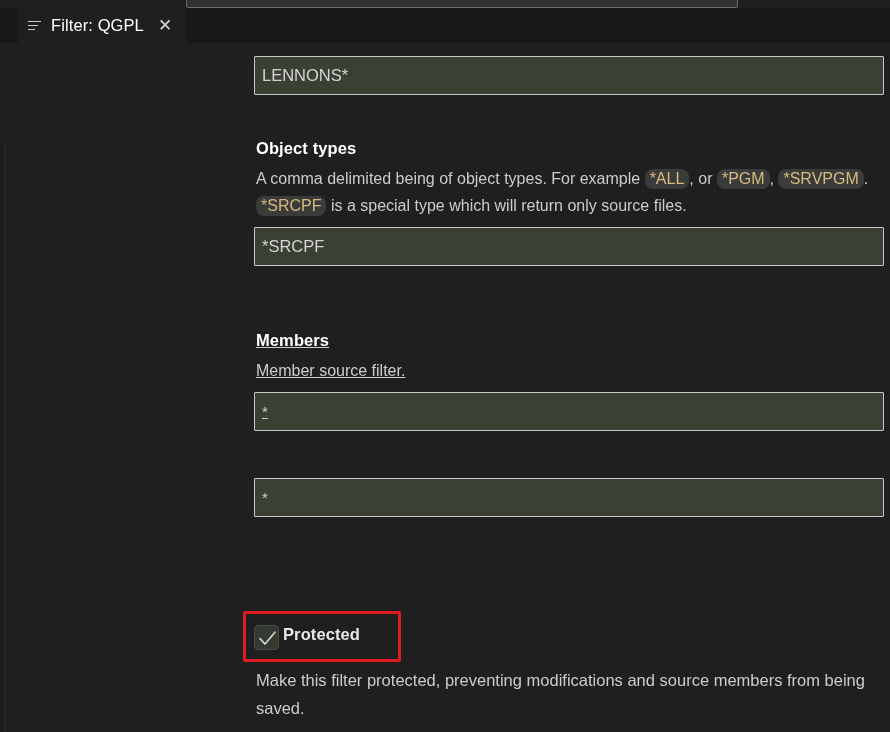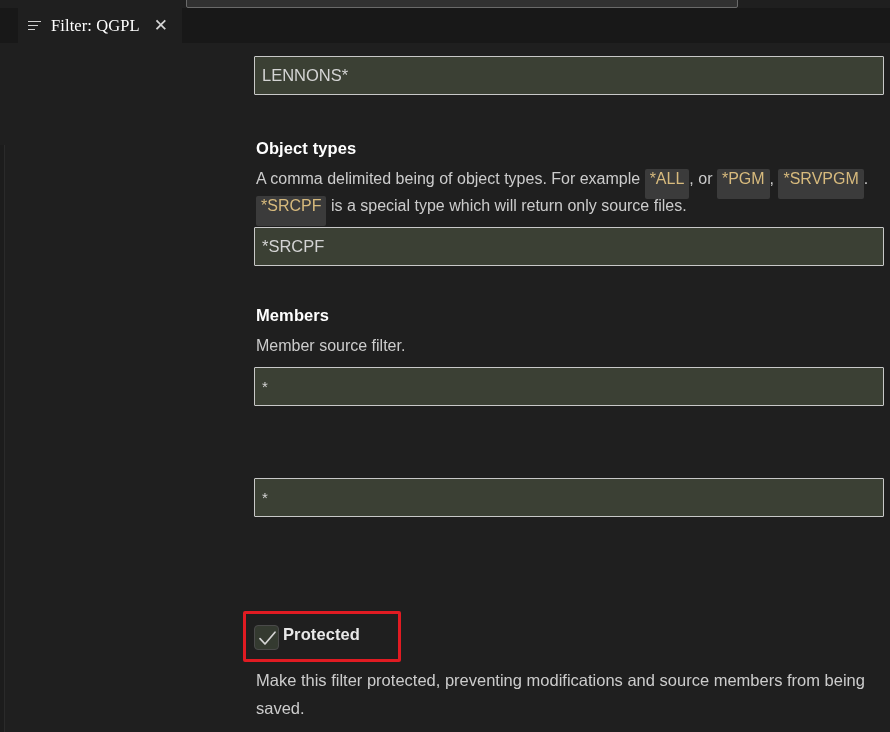--- a/index.html
+++ b/index.html
@@ -30,21 +30,20 @@
   }
 
   
   #tab-bar {
     position: absolute;
     left: 0;
     top: 8px;
     width: 890px;
     height: 35px;
     background: #181818;
-    font-family: Liberation Serif, serif;
   }
   #tab-item {
     position: absolute;
     left: 18px;
     top: 0;
     height: 35px;
     padding: 0 14px 0 10px;
     background: #1f1f1f;
     display: flex;
     align-items: center;
@@ -116,22 +115,22 @@
     font-size: 16px;
     color: #cccccc;
     line-height: 27px;
     margin: 0 0 8px 2px;
   }
   .group-desc code {
     font-family: "Liberation Sans", sans-serif;
     font-size: 16px;
     color: #d7ba7d;
     background: #3b3b3b;
-    border-radius: 2px;
-    padding: 1px 5px 12px 5px;
+    border-radius: 8px;
+    padding: 1px 5px 2px 5px;
   }
 
   .text-field {
     width: 630px;
     height: 39px;
     background: #3b4034;
     border: 1px solid #c8c8c8;
     box-sizing: border-box;
     color: #d4d4d4;
     font-family: "Liberation Sans", sans-serif;
@@ -216,21 +215,21 @@
   <div class="field-group" style="top: 13px;">
     <input class="text-field" id="library-input" type="text" value="LENNONS*" style="">
   </div>
 
   <div class="field-group" style="top: 96px;">
     <div class="group-title">Object types</div>
     <div class="group-desc"><span>A comma delimited being of object types. For example </span><code>*ALL</code><span>, or </span><code>*PGM</code><span>, </span><code>*SRVPGM</code><span>. </span><code>*SRCPF</code><span> is a special type which will return only source files.</span></div>
     <input class="text-field" type="text" value="*SRCPF" style="">
   </div>
 
-  <div class="field-group" style="top: 263px;">
+  <div class="field-group" style="top: 288px; text-decoration: underline;">
     <div class="group-title">Members</div>
     <div class="group-desc">Member source filter.</div>
     <input class="text-field small-value" type="text" value="*" style="">
   </div>
 
   <div class="field-group" style="top: 435px;">
     <input class="text-field small-value" type="text" value="*" style="">
   </div>
 
   <div id="protected-row">

